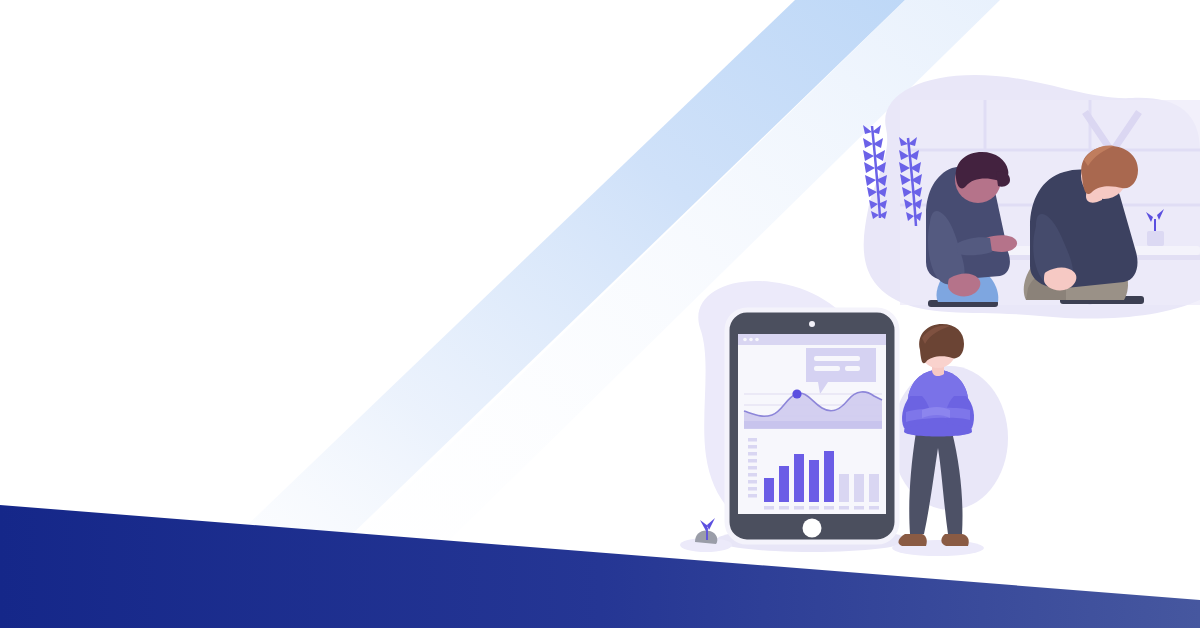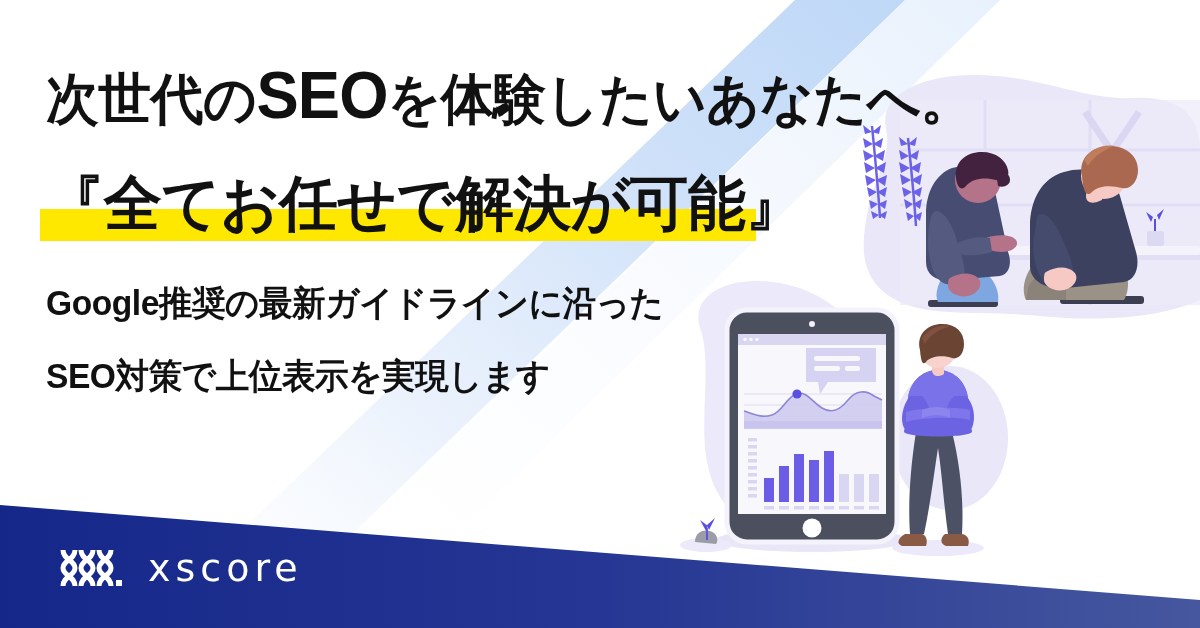--- a/index.html
+++ b/index.html
@@ -378,42 +378,15 @@
         <linearGradient id="navyGrad2" x1="0" y1="0" x2="1" y2="0">
           <stop offset="0%" stop-color="#152789"></stop>
           <stop offset="50%" stop-color="#253694"></stop>
           <stop offset="100%" stop-color="#46579f"></stop>
         </linearGradient>
       </defs>
       <polygon points="0,505 1200,600 1200,628 0,628" fill="url(#navyGrad2)"></polygon>
     </svg>
   </div>
 
-  <div class="copy">
-    <h1 class="headline"><span>次世代の</span><span class="em">SEO</span><span>を体験したいあなたへ。</span></h1>
-
-    <div class="subline-wrap">
-      <div class="hl-bar"></div>
-      <h2 class="subline">『全てお任せで解決が可能』</h2>
-    </div>
-
-    <div class="body-lines">
-      <p class="body-line">Google推奨の最新ガイドラインに沿った</p>
-      <p class="body-line">SEO対策で上位表示を実現します</p>
-    </div>
-  </div>
-
-  <div class="logo">
-    <svg class="logo-mark" viewBox="0 0 74 40" xmlns="http://www.w3.org/2000/svg">
-      <g fill="none" stroke="#ffffff" stroke-width="5" stroke-linecap="butt">
-        <path d="M5,2 C5,12 17,12 17,20 C17,28 5,28 5,38"></path>
-        <path d="M17,2 C17,12 5,12 5,20 C5,28 17,28 17,38"></path>
-        <path d="M23,2 C23,12 35,12 35,20 C35,28 23,28 23,38"></path>
-        <path d="M35,2 C35,12 23,12 23,20 C23,28 35,28 35,38"></path>
-        <path d="M41,2 C41,12 53,12 53,20 C53,28 41,28 41,38"></path>
-        <path d="M53,2 C53,12 41,12 41,20 C41,28 53,28 53,38"></path>
-      </g>
-      <rect x="58" y="32" width="6" height="6" fill="#ffffff"></rect>
-    </svg>
-    <span class="logo-word">xscore</span>
-  </div>
+
 
 </div>
 
 </body></html>

